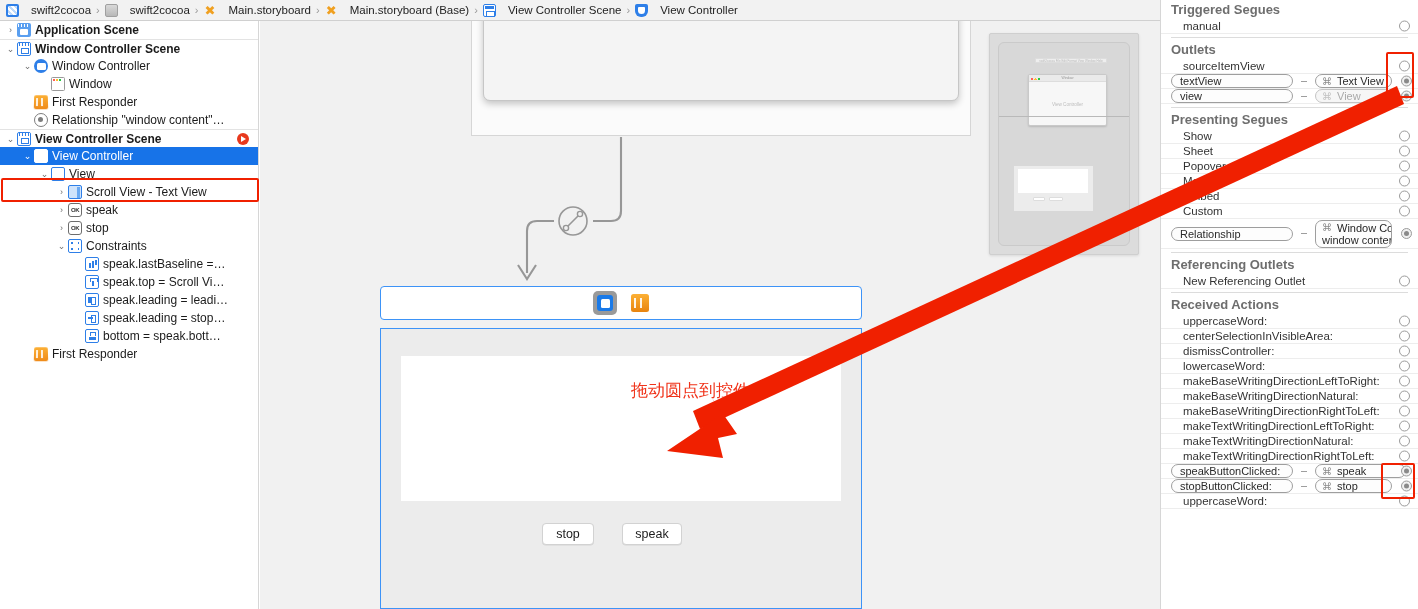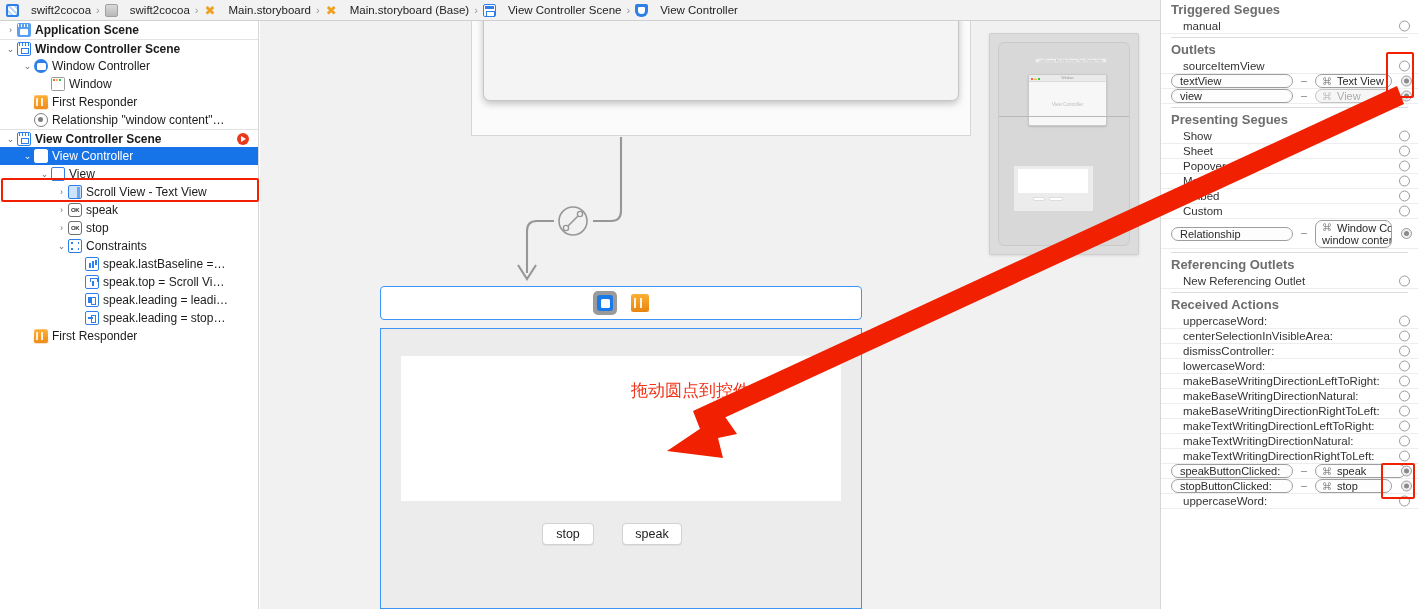--- a/index.html
+++ b/index.html
@@ -390,20 +390,25 @@
       <div class="row" style="padding-left: 72px;">
         <span class="disc blank">&nbsp;</span>
         <span class="ic i-cn c3"></span>
         <span class="lbl">speak.leading = leadi…</span>
       </div>
       <div class="row" style="padding-left: 72px;">
         <span class="disc blank">&nbsp;</span>
         <span class="ic i-cn c4"></span>
         <span class="lbl">speak.leading = stop…</span>
       </div>
+      <div class="row" style="padding-left: 72px;">
+        <span class="disc blank">&nbsp;</span>
+        <span class="ic i-cn c5"></span>
+        <span class="lbl">bottom = speak.bott…</span>
+      </div>
       <div class="row" style="padding-left: 21px;">
         <span class="disc blank">&nbsp;</span>
         <span class="ic i-fr"></span>
         <span class="lbl">First Responder</span>
       </div>
     </div>
   <div class="redbox-sidebar"></div>
 
   <div class="canvas">
 

